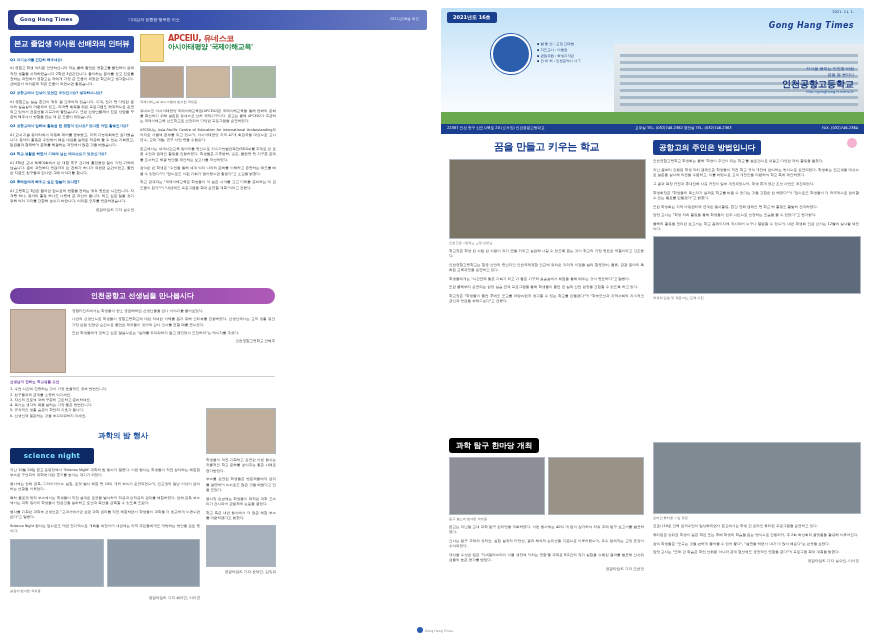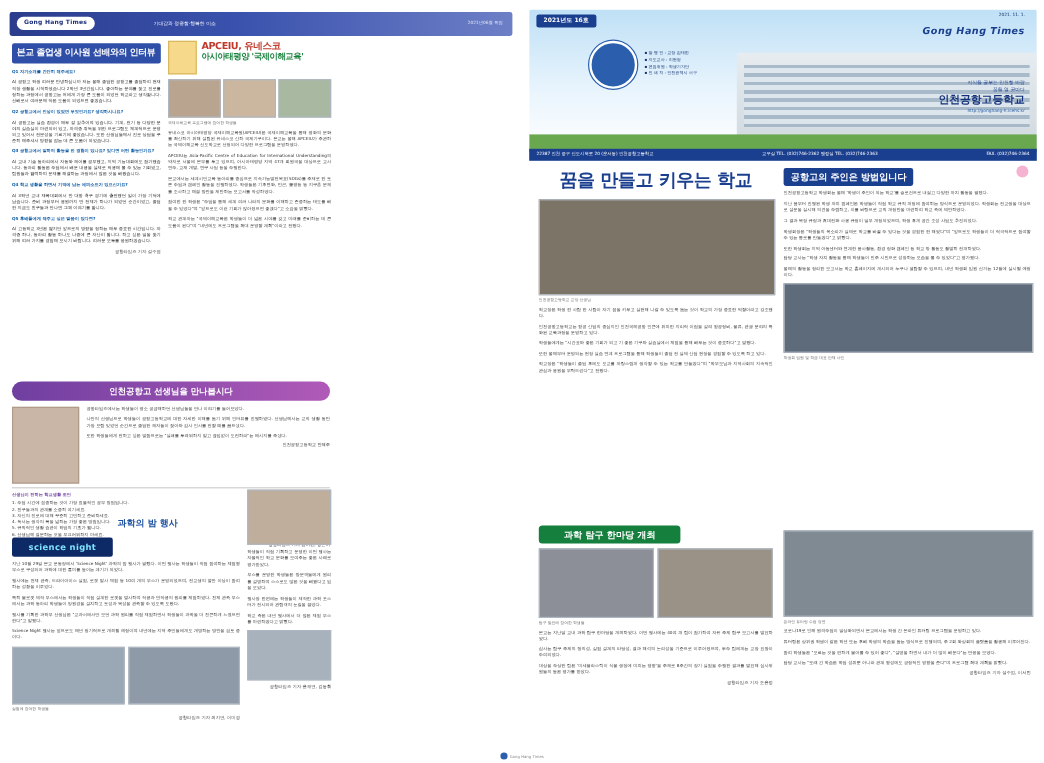--- a/index.html
+++ b/index.html
@@ -42,21 +42,21 @@
 
   
   .l-a2{left:140px;top:34px;width:136px;}
   .l-a2 .title{font-size:8px;font-weight:bold;color:#c0392b;letter-spacing:-.4px;line-height:1.15;}
   .l-a2 .title .l3{color:#17803d;display:block;font-size:7px;}
   .photo{background:#c8cfd8;border:1px solid #aeb6c0;display:block;}
   .photoGrid{display:flex;gap:2px;margin-top:4px;}
   .cap{font-size:3.2px;color:#666;margin-top:2px;}
 
   
-  .l-a3{left:10px;top:288px;width:265px;margin-top:30px;}
+  .l-a3{left:10px;top:288px;width:265px;}
   .l-a3 .hdr{background:linear-gradient(90deg,#6f3fa0,#b05ab8);color:#fff;font-size:7px;
     font-weight:bold;text-align:center;padding:3px 0;border-radius:10px;}
   .l-a3 .wrap{display:flex;gap:6px;margin-top:5px;}
   .portrait{width:54px;height:62px;background:#c9b6a6;border:1px solid #b09b89;}
 
   
   .l-a4{left:10px;top:408px;width:190px;}
   .sci-logo{width:84px;height:16px;background:#0e2a66;color:#7fe3ff;font-size:7px;
     font-weight:bold;display:flex;align-items:center;justify-content:center;letter-spacing:.3px;border-radius:2px;margin-top:40px;}
   .l-a4 .h2{font-size:7.5px;font-weight:bold;color:#1b4fa0;margin-left:4px;}
@@ -83,27 +83,27 @@
   .rm-school{position:absolute;right:10px;top:70px;color:#12307a;font-size:9px;font-weight:bold;}
   .rm-url{position:absolute;right:10px;top:82px;color:#2a5ea8;font-size:3.6px;}
   .rm-seal{position:absolute;left:50px;top:26px;width:36px;height:36px;border-radius:50%;
     background:#2b5fae;border:2px solid #fff;box-shadow:0 0 0 1px #2b5fae;}
   .rm-info{position:absolute;left:96px;top:34px;font-size:3.4px;color:#15336e;line-height:1.7;}
   .rm-bar{position:absolute;left:6px;top:124px;width:423px;height:10px;background:#1b3f8f;color:#fff;
     font-size:3.6px;display:flex;align-items:center;justify-content:space-between;padding:0 6px;box-sizing:border-box;}
 
   
   .r-a1{position:absolute;left:14px;top:140px;width:195px;}
-  .r-a1 .t{font-size:15px;font-weight:bold;color:#1b3f8f;text-align:center;letter-spacing:-.4px;}
+  .r-a1 .t{font-size:10px;font-weight:bold;color:#1b3f8f;text-align:center;letter-spacing:-.4px;}
   .r-a2{position:absolute;left:218px;top:140px;width:206px;}
   .r-a2 .t{display:inline-block;background:#1b3f8f;color:#fff;font-size:7.6px;font-weight:bold;
      padding:2px 6px;border-radius:2px;}
   .r-a3{position:absolute;left:14px;top:438px;width:195px;}
-  .r-a3 .t{display:inline-block;background:#15803d;color:#fff;font-size:7.6px;font-weight:bold;
-     padding:2px 21px;border-radius:3px;}
+  .r-a3 .t{display:inline-block;background:#000000;color:#fff;font-size:7.6px;font-weight:bold;
+     padding:2px 7px;border-radius:3px;}
   .r-a4{position:absolute;left:218px;top:438px;width:206px;}
   .r-a4 .t{font-size:8.4px;font-weight:bold;color:#e14b2a;letter-spacing:-.4px;}
   .r-a4 .t b{color:#1b3f8f;}
 
   .footer{position:absolute;left:0;bottom:2px;width:100%;text-align:center;font-size:3.2px;color:#888;}
   .fdot{display:inline-block;width:6px;height:6px;border-radius:50%;background:#2b5fae;vertical-align:-1px;margin-right:2px;}
 
   .pgrid2{display:flex;gap:3px;margin-top:4px;}
   .flower{position:absolute;width:10px;height:10px;border-radius:50%;background:#f3a6c9;opacity:.85;}
 </style>

